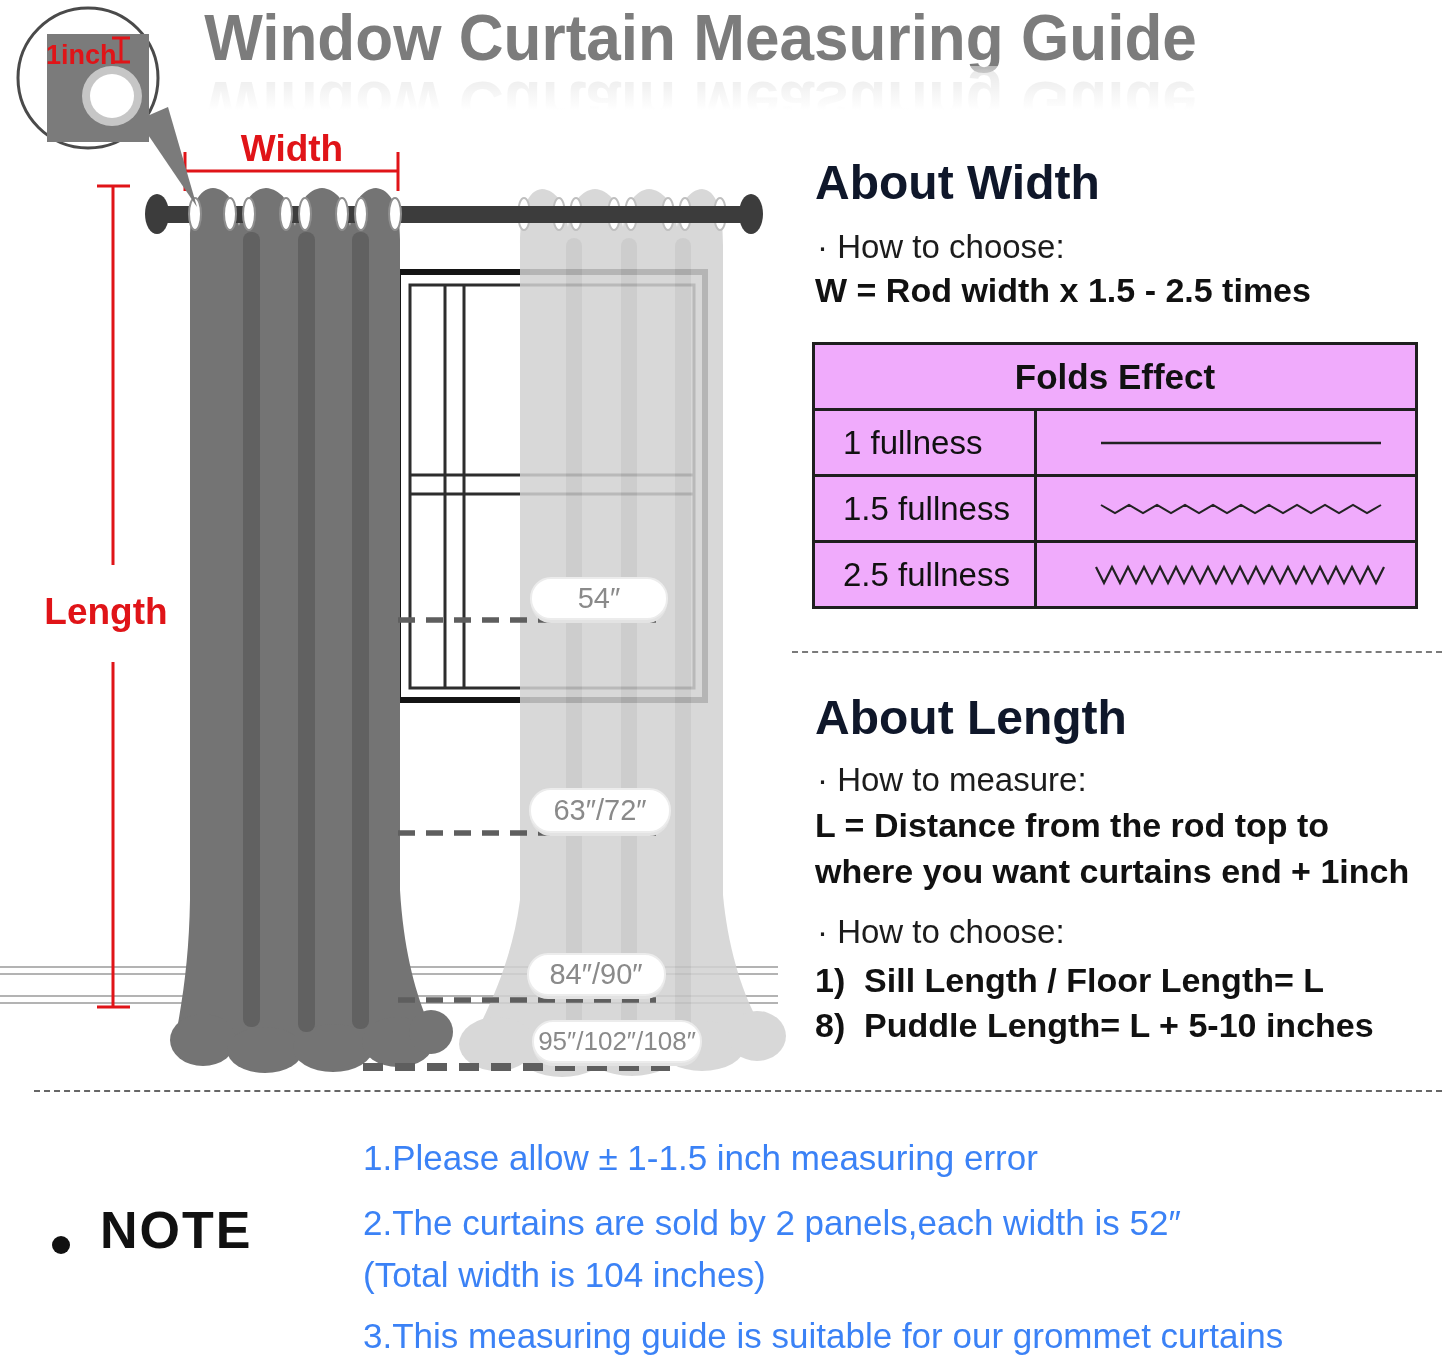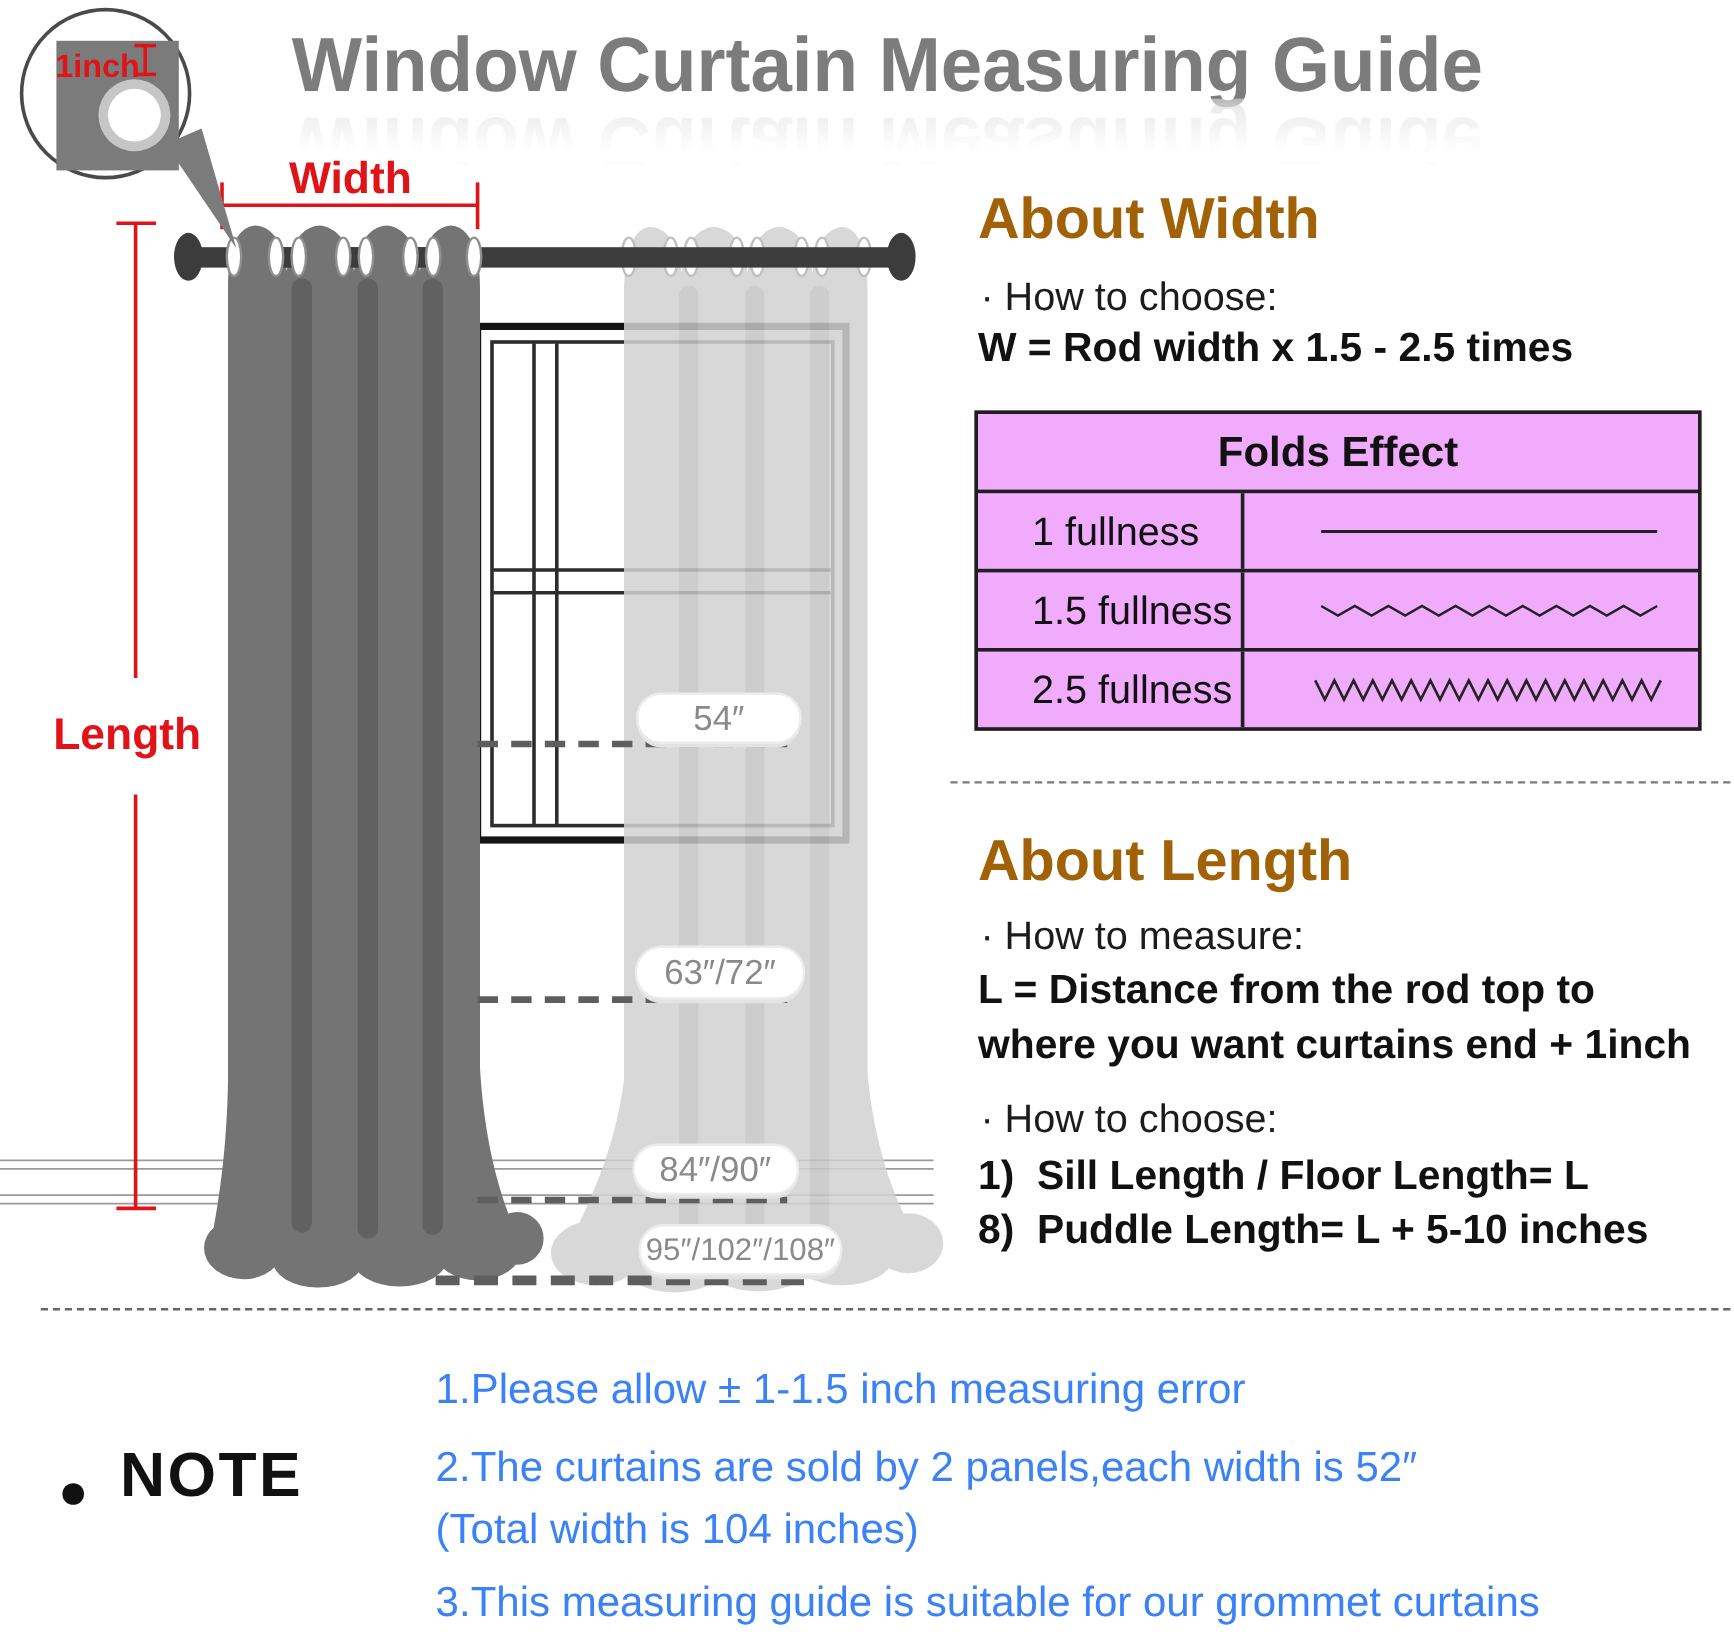--- a/index.html
+++ b/index.html
@@ -1,42 +1,42 @@
 <!DOCTYPE html>
 <html><head>
 <meta charset="utf-8">
 <style>
   html,body{margin:0;padding:0;background:#ffffff;}
   body{width:1445px;height:1368px;overflow:hidden;font-family:"Liberation Sans",sans-serif;}
   .page{position:relative;width:1445px;height:1368px;background:#fff;}
 
   
-  .title-block{position:absolute;left:0;top:16px;width:1401px;text-align:center;margin-left:39px;}
+  .title-block{position:absolute;left:0;top:0;width:1401px;text-align:center;}
   .title{font-size:64px;font-weight:bold;color:#7c7c7c;line-height:76px;transform:scaleX(.97);white-space:nowrap;}
   .title-reflection-wrap{position:relative;height:54px;overflow:hidden;margin-top:-10px;}
   .title.reflect{transform:scaleX(.97) scaleY(-1);color:#909090;opacity:.38;}
   .reflect-fade{position:absolute;left:0;top:0;right:0;bottom:0;
     background:linear-gradient(to bottom, rgba(255,255,255,.45) 0%, rgba(255,255,255,1) 82%);}
 
   
   svg.illustration{position:absolute;left:0;top:0;}
   svg text{font-family:"Liberation Sans",sans-serif;}
 
   
   .abs{position:absolute;}
-  .h1{font-size:48px;font-weight:bold;color:#a16207;line-height:1.05;}
+  .h1{font-size:48px;font-weight:bold;color:#0f172a;line-height:1.05;}
   .line-light{font-size:33px;color:#1c1c1c;line-height:1.1;}
   .line-strong{font-size:34px;font-weight:bold;color:#111;line-height:1.12;white-space:pre;}
 
   
   .folds-table{position:absolute;left:812px;top:342px;width:606px;border:3px solid #1f1f1f;background:#f0abfc;box-sizing:border-box;}
   .ft-header{height:63px;line-height:63px;text-align:center;font-size:35px;font-weight:bold;color:#111;border-bottom:3px solid #1f1f1f;}
   .ft-row{display:flex;height:63px;align-items:stretch;}
   .ft-row + .ft-row{border-top:3px solid #1f1f1f;}
-  .ft-label{width:219px;display:flex;align-items:center;padding-left:45px;font-size:33px;color:#111;box-sizing:border-box;}
+  .ft-label{width:219px;display:flex;align-items:center;padding-left:28px;font-size:33px;color:#111;box-sizing:border-box;}
   .ft-effect{flex:1;border-left:3px solid #1f1f1f;display:flex;align-items:center;justify-content:center;}
 
   
   .sep{position:absolute;border-top:2px dashed #7a7a7a;height:0;}
   .sep-right{left:792px;top:651px;width:650px;}
   .sep-bottom{left:34px;top:1090px;width:1408px;border-top:2px dashed #666;}
 
   
   .note-bullet{position:absolute;left:52px;top:1236px;width:18px;height:18px;border-radius:50%;background:#111;}
   .note-heading{position:absolute;left:100px;top:1200px;font-size:52px;font-weight:bold;color:#111;letter-spacing:2px;}

